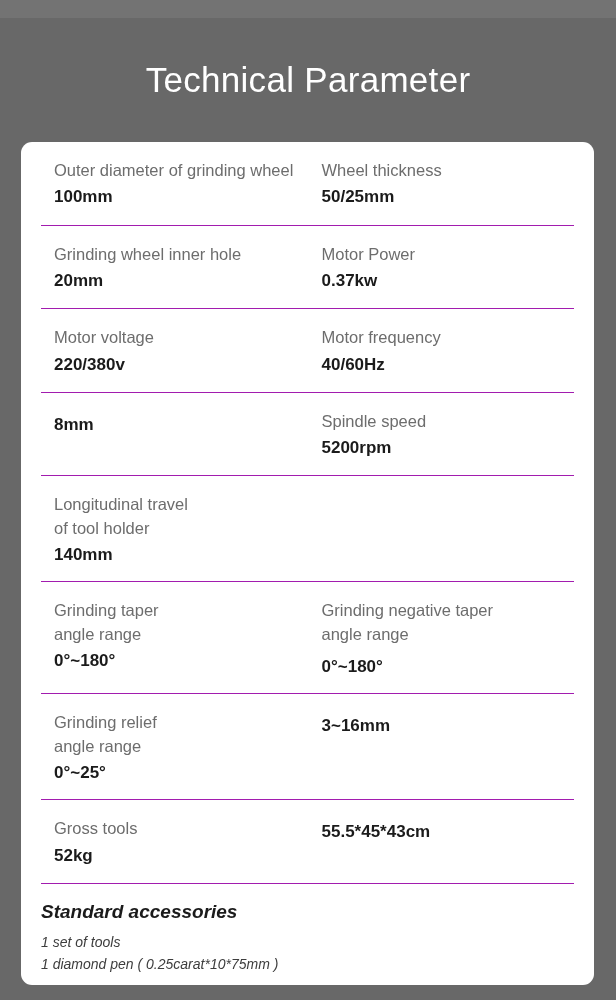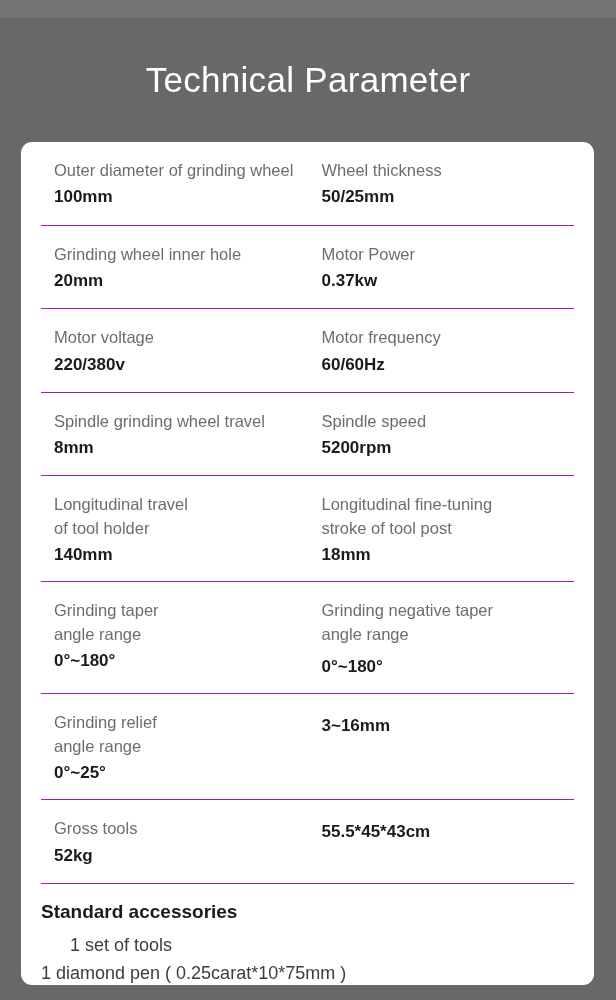--- a/index.html
+++ b/index.html
@@ -96,37 +96,37 @@
     line-height: 1.42;
     margin-top: 3px;
   }
 
   .spec-col.right .spec-value.nudge {
     margin-top: 9px;
   }
 
   .accessories {
     padding: 16px 0 0 20px;
+    font-style: italic;
   }
 
   .accessories-title {
     color: #1b1b1b;
     font-size: 19px;
     font-weight: 700;
     line-height: 1.3;
     margin-bottom: 8px;
   }
 
   .accessories-line {
     color: #3d3d3d;
-    font-size: 18px;
+    font-size: 14px;
     font-weight: 400;
     line-height: 1.55;
     display: flex;
-    text-align: center;
   }
 
   .acc-item-first {
     width: 160px;
     flex: 0 0 160px;
   }
 </style>
 </head>
 <body>
 
@@ -162,45 +162,39 @@
         </div>
       </div>
 
       <div class="spec-row">
         <div class="spec-col">
           <div class="spec-label">Motor voltage</div>
           <div class="spec-value">220/380v</div>
         </div>
         <div class="spec-col right">
           <div class="spec-label">Motor frequency</div>
-          <div class="spec-value">60/60Hz</div>
-        </div>
-      </div>
-
-      <div class="spec-row">
-        <div class="spec-col">
-          <div class="spec-label">Spindle grinding wheel travel</div>
+          <div class="spec-value">40/60Hz</div>
+        </div>
+      </div>
+
+      <div class="spec-row">
+        <div class="spec-col">
           <div class="spec-value">8mm</div>
         </div>
         <div class="spec-col right">
           <div class="spec-label">Spindle speed</div>
           <div class="spec-value">5200rpm</div>
         </div>
       </div>
 
       <div class="spec-row tall">
         <div class="spec-col">
           <div class="spec-label">Longitudinal travel
 of tool holder</div>
           <div class="spec-value">140mm</div>
-        </div>
-        <div class="spec-col right">
-          <div class="spec-label">Longitudinal fine-tuning
-stroke of tool post</div>
-          <div class="spec-value">18mm</div>
         </div>
       </div>
 
       <div class="spec-row tall">
         <div class="spec-col">
           <div class="spec-label">Grinding taper
 angle range</div>
           <div class="spec-value">0°~180°</div>
         </div>
         <div class="spec-col right">

